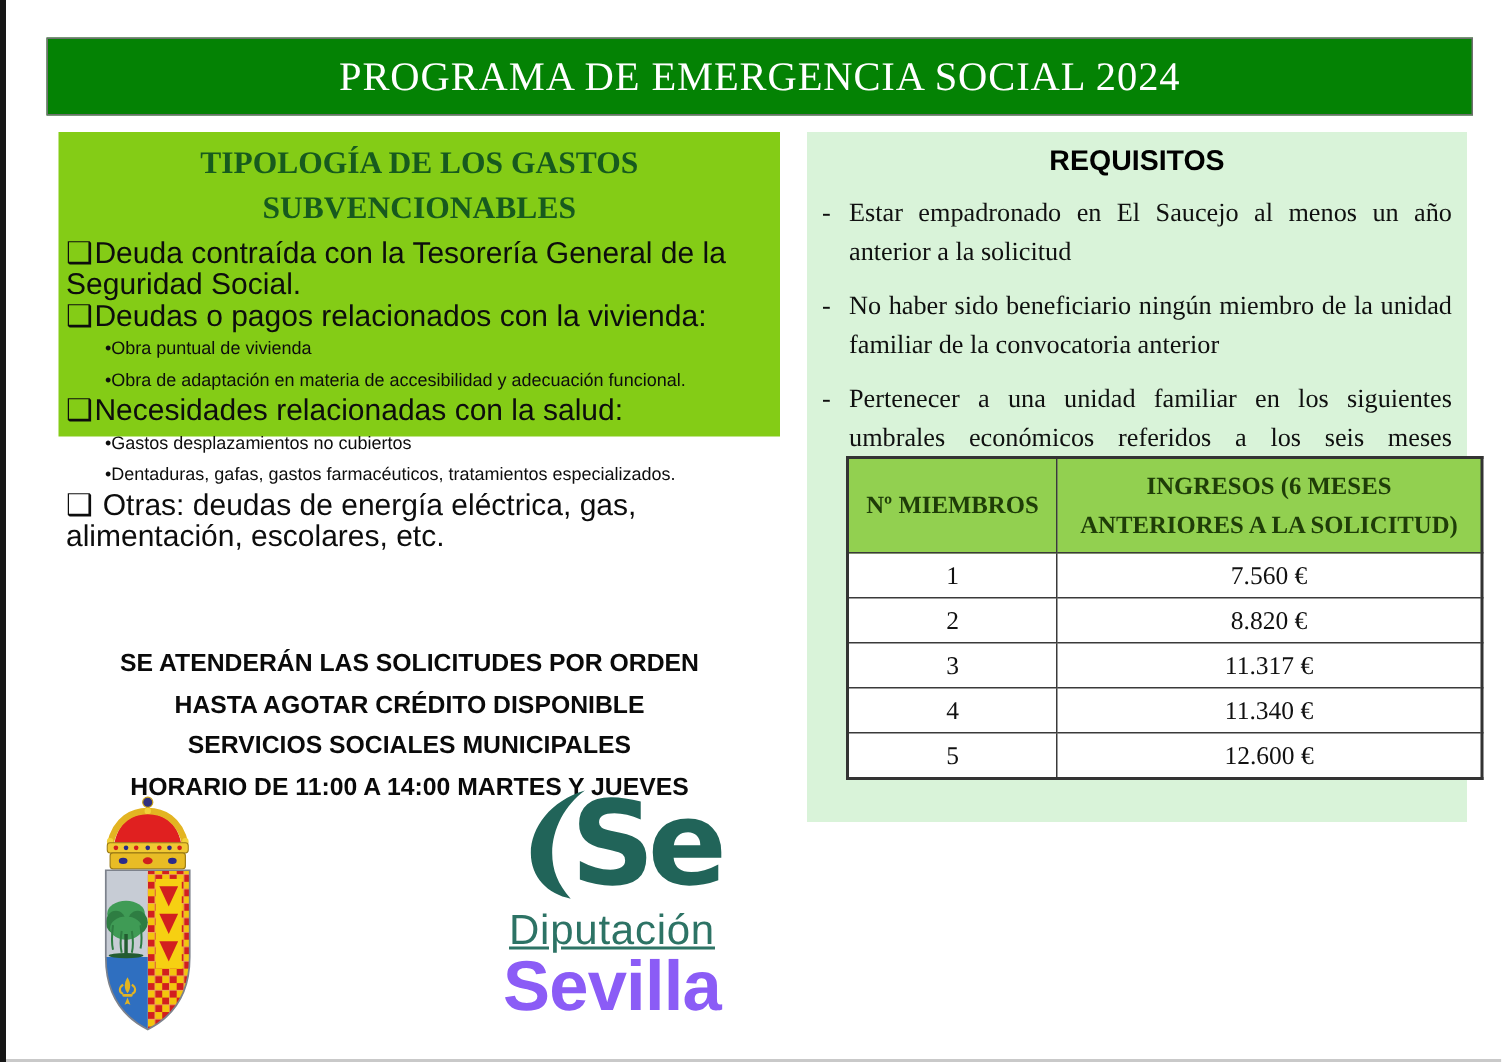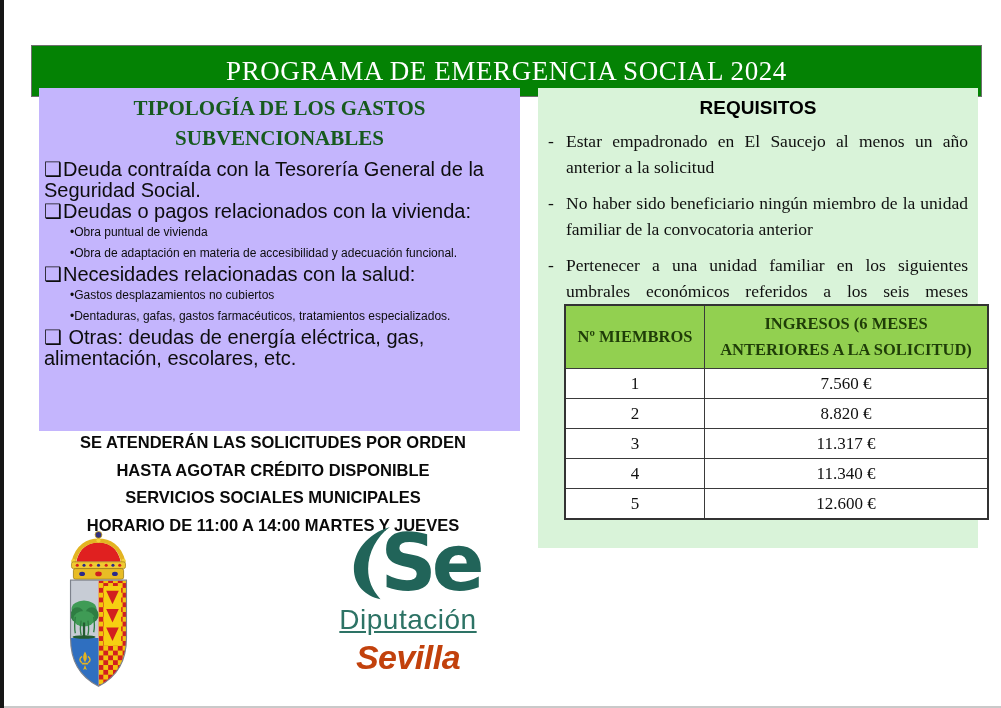--- a/index.html
+++ b/index.html
@@ -3,25 +3,25 @@
 <meta charset="utf-8">
 <style>
   html,body{margin:0;padding:0;background:#fff;}
   .page{position:relative;width:1001px;height:708px;background:#ffffff;overflow:hidden;
         border-left:4px solid #161616;box-sizing:border-box;
         font-family:"Liberation Sans",sans-serif;}
   .page::after{content:"";position:absolute;left:0;right:0;bottom:0;height:2px;background:#c9c9c9;}
 
   
   .header{position:absolute;left:27px;top:25px;width:949px;height:50px;background:#048204;
-          border:1px solid #6f6f6f;display:flex;align-items:center;justify-content:center;margin-top:20px;}
+          border:1px solid #6f6f6f;display:flex;align-items:center;justify-content:center;}
   .header-title{color:#ffffff;font-family:"Liberation Serif",serif;font-size:27px;letter-spacing:.6px;}
 
   
-  .tipo{position:absolute;left:35px;top:88px;width:481px;height:343px;background:#c4b5fd;
+  .tipo{position:absolute;left:35px;top:88px;width:481px;height:203px;background:#84cc16;
         padding:0 5px;box-sizing:border-box;overflow:visible;}
   .tipo-title{text-align:center;font-family:"Liberation Serif",serif;font-weight:bold;
               font-size:21px;line-height:30px;color:#175a1e;padding-top:5px;}
   .tipo-list{margin-top:6px;}
   .t-item{font-size:20px;line-height:21px;color:#0d0d0d;}
   .t-bullet{margin-right:1px;}
   .t-sub{font-size:12px;line-height:21px;color:#0d0d0d;margin-left:26px;padding-left:7px;text-indent:-7px;}
 
   
   .req{position:absolute;left:534px;top:88px;width:440px;height:460px;background:#d9f3d9;
@@ -45,21 +45,21 @@
   .notice{position:absolute;left:60px;top:429px;width:418px;text-align:center;
           font-weight:bold;font-size:16.5px;line-height:27.5px;color:#0a0a0a;}
 
   
   .escudo{position:absolute;left:46px;top:530px;width:97px;height:164px;}
 
   
   .dip-logo{position:absolute;left:320px;top:526px;width:168px;text-align:center;}
   .dip-mark{display:block;margin:0 auto;}
   .dip-line1{font-size:28px;line-height:36px;color:#2d7365;letter-spacing:.5px;text-decoration:underline;}
-  .dip-line2{font-weight:bold;font-size:34px;line-height:38px;color:#c2410c;letter-spacing:-.5px;font-style:italic;}
+  .dip-line2{font-weight:bold;font-size:47px;line-height:38px;color:#8b5cf6;letter-spacing:-.5px;}
 </style>
 </head>
 <body>
 
 <div class="page">
 
   <div class="header">
     <span class="header-title">PROGRAMA DE EMERGENCIA SOCIAL 2024</span>
   </div>
 

